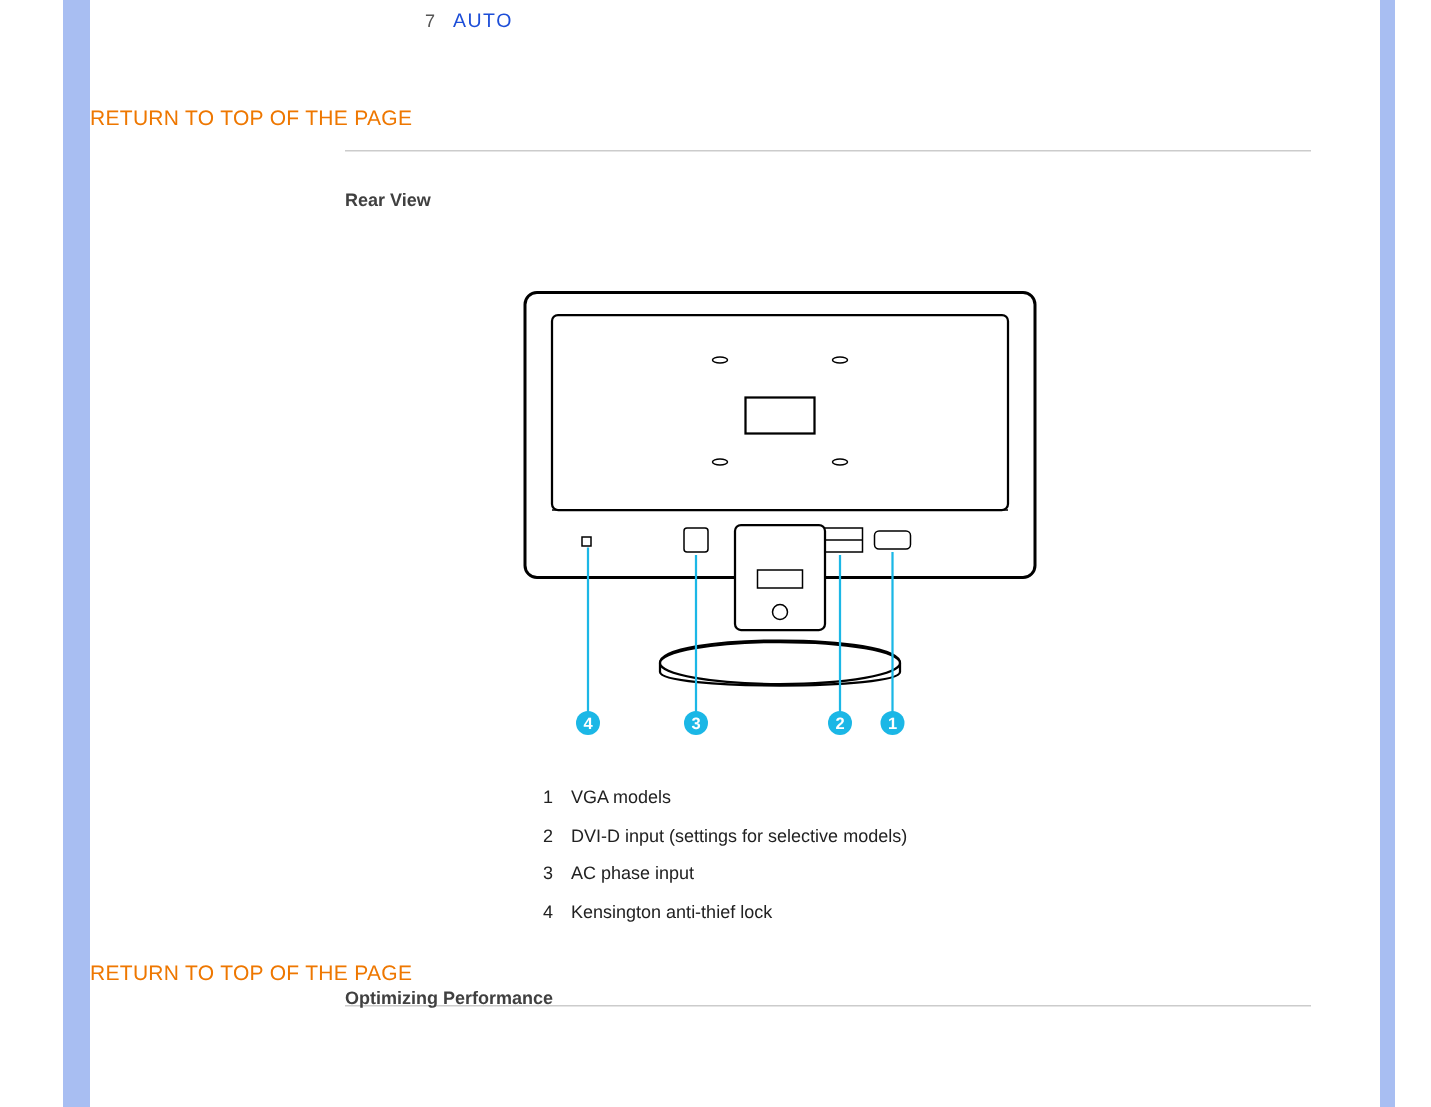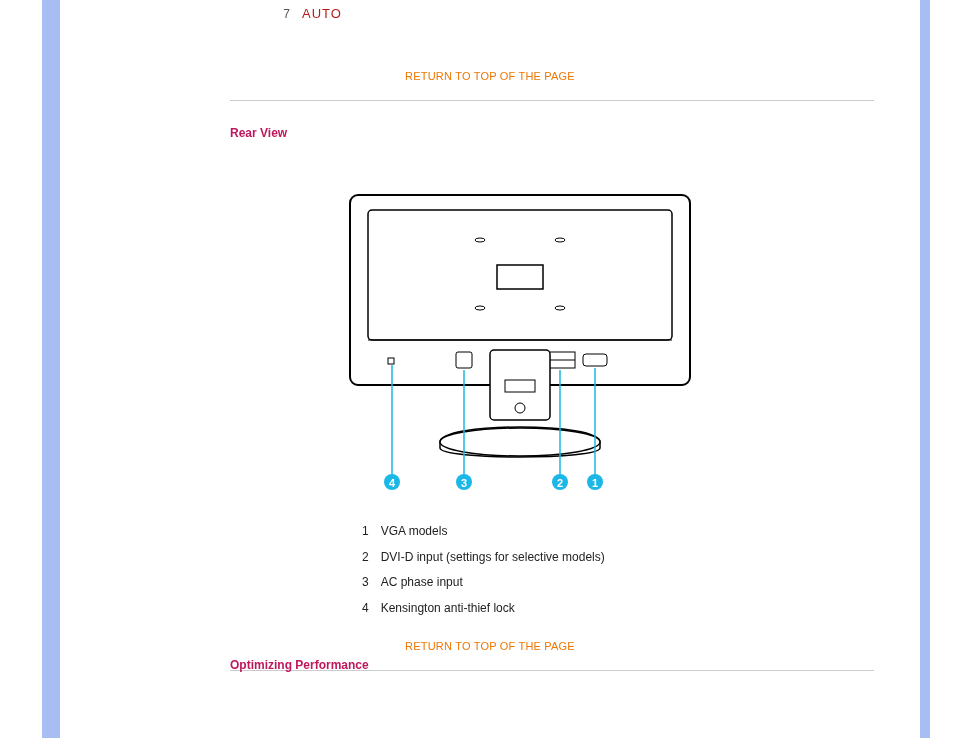--- a/index.html
+++ b/index.html
@@ -36,42 +36,41 @@
     background: #fff;
   }
   .row7 {
     position: absolute;
     left: 210px;
     top: 6px;
     display: flex;
     align-items: center;
   }
   .row7 .num { width: 20px; text-align: right; color:#555;}
-  .row7 .auto-label { margin-left: 12px; font-family: Arial; letter-spacing: 1px; color:#b91c1c; font-size:13px;}
+  .row7 .auto-label { margin-left: 12px; font-family: Arial; letter-spacing: 1px; color:#1d4ed8; font-size:13px;}
   .row7 .desc { margin-left: 34px; width: 430px; line-height:1.4; }
   .return-link {
     color: #ee7700;
-    font-size: 11px;
+    font-size: 14px;
     letter-spacing: 0.2px;
-    text-align: center;
   }
   .return1 { position:absolute; left:0; width:860px; top:70px;}
   .hr1, .hr2 {
     position: absolute;
     left: 170px;
     width: 644px;
     height: 0;
     border-top: 1px solid #ccc;
   }
   .hr1 { top: 100px; }
   .hr2 { top: 670px; }
   .section-h {
     position: absolute;
     left: 170px;
-    color: #be185d;
+    color: #404040;
     font-weight: bold;
     font-size: 12px;
   }
   .sh-rear { top: 126px; }
   .sh-opt  { top: 658px; }
   .diagram {
     position: absolute;
     left: 280px;
     top: 190px;
     width: 360px;

